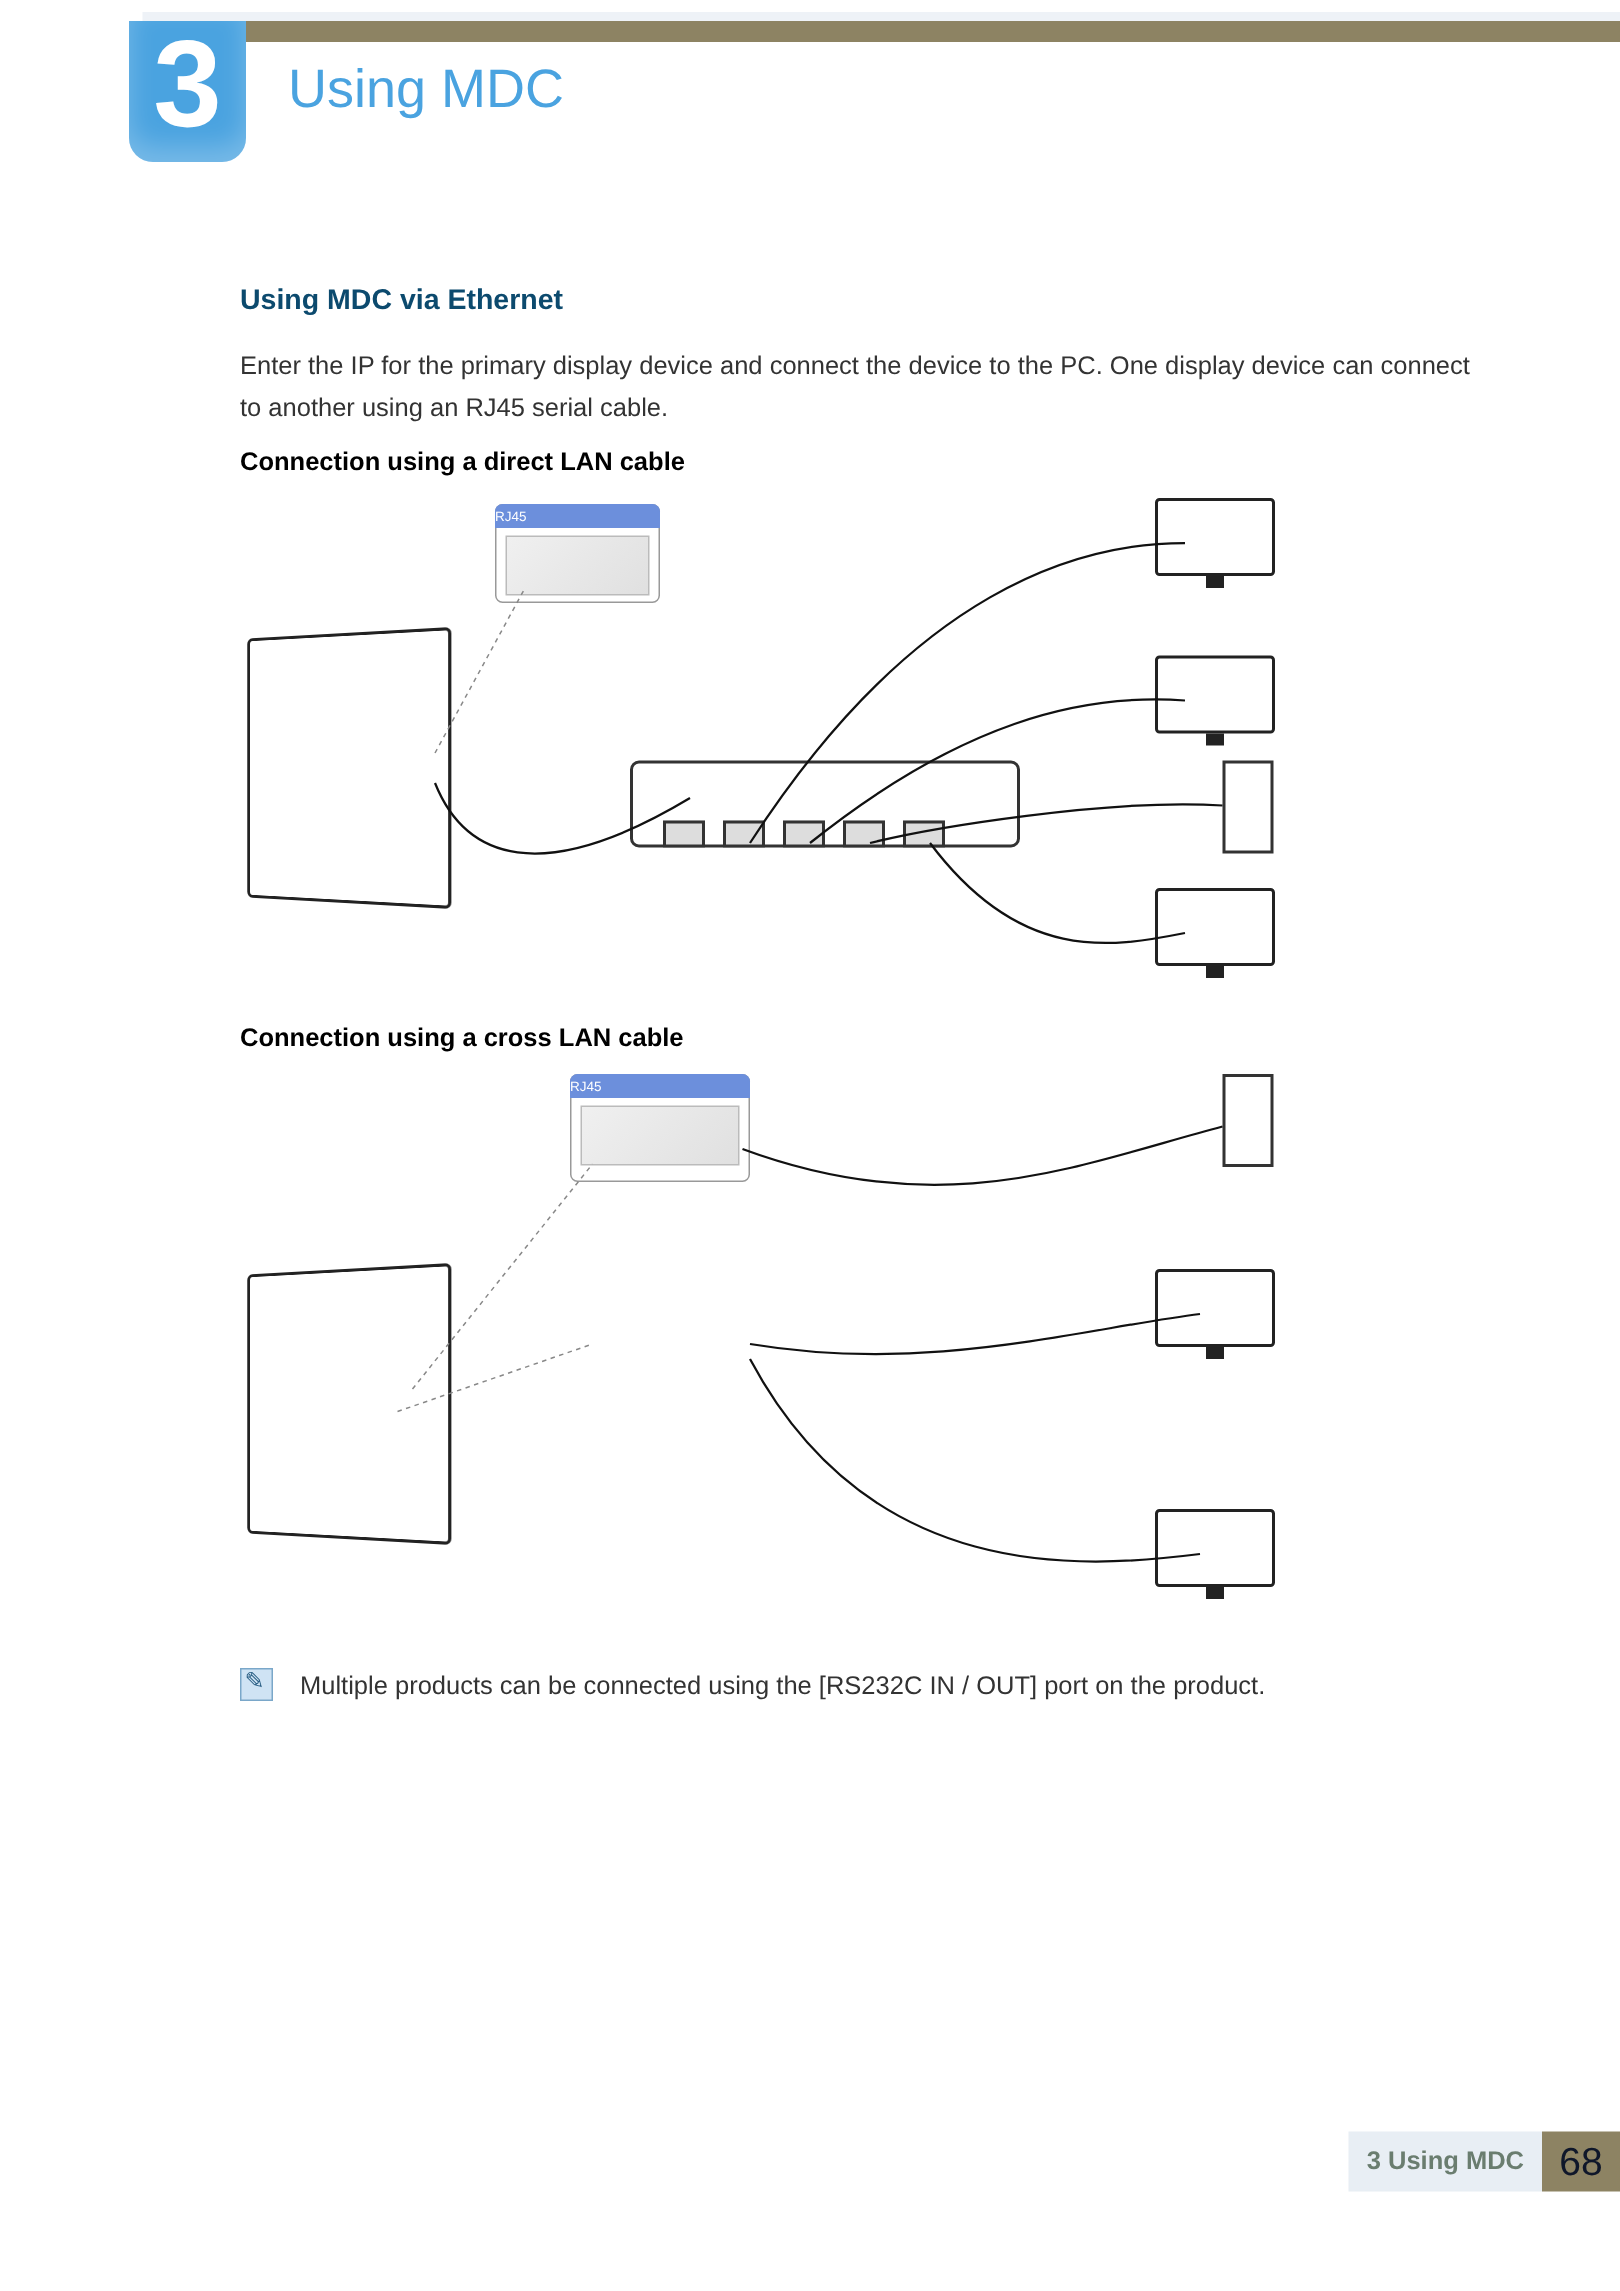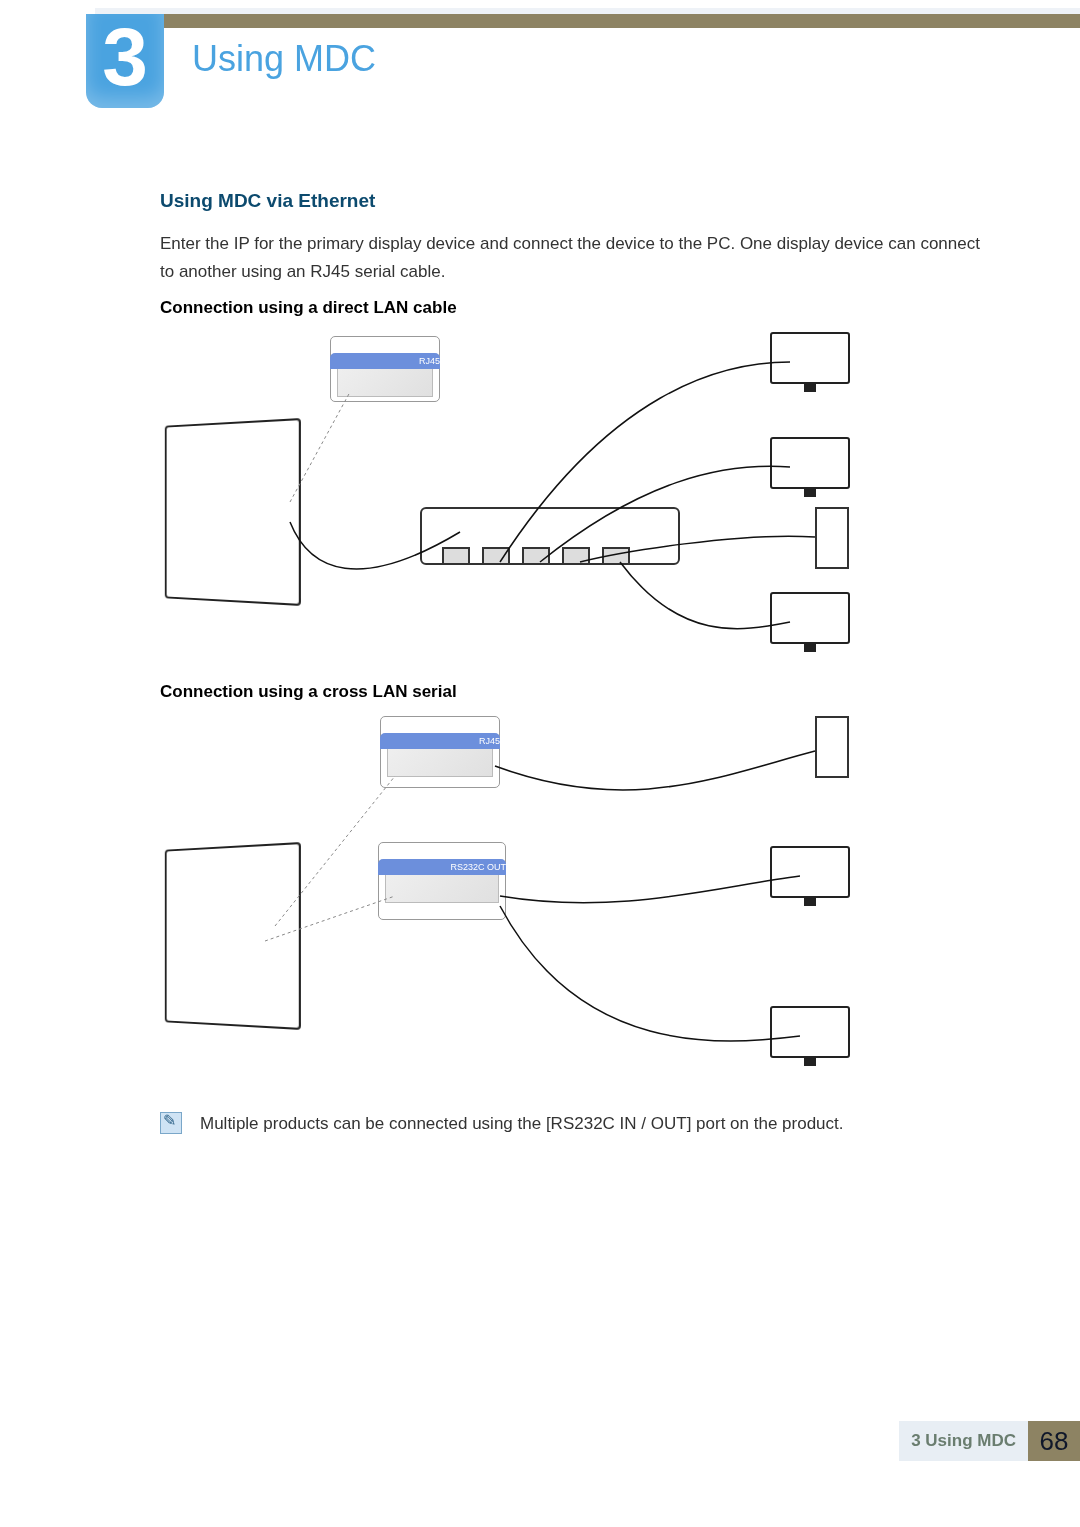--- a/index.html
+++ b/index.html
@@ -20,21 +20,21 @@
 
   .h2 { color: #0c4a6e; font-size: 19px; font-weight: 700; margin-bottom: 18px; }
   .para { font-size: 17px; color: #333; line-height: 1.65; }
   .h3 { color: #000000; font-size: 17px; font-weight: 700; margin-top: 12px; margin-bottom: 14px; }
 
   .diagram { width: 690px; height: 320px; margin: 10px 0 30px 0; position: relative; }
   .diagram2 { height: 380px; }
 
   
   .callout { position: absolute; border: 1px solid #999; border-radius: 5px; background: #fff; padding: 6px; }
-  .callout .lbl { position: absolute; left: -1px; right: -1px; top: -1px; height: 16px; background: #6c8fdc; color: #fff; font-size: 9px; text-align: right; line-height: 16px; border-top-left-radius: 5px; border-top-right-radius: 5px; margin-top: 17px; }
+  .callout .lbl { position: absolute; left: -1px; right: -1px; top: -1px; height: 16px; background: #6c8fdc; color: #fff; font-size: 9px; text-align: left; line-height: 16px; border-top-left-radius: 5px; border-top-right-radius: 5px; }
   .callout .inner { margin-top: 14px; height: 40px; background: linear-gradient(135deg,#f0f0f0,#e0e0e0); border: 1px solid #bbb; }
 
   .monitor { position: absolute; width: 80px; height: 52px; }
   .monitor::before { content: ""; position: absolute; inset: 0; border: 2px solid #222; border-radius: 3px; background: #fff; }
   .monitor::after { content: ""; position: absolute; left: 34px; bottom: -8px; width: 12px; height: 8px; background: #222; }
 
   .bigmon { position: absolute; width: 140px; height: 180px; }
   .bigmon::before { content: ""; position: absolute; inset: 0; border: 2px solid #222; border-radius: 4px; background: #fff; transform: perspective(400px) rotateY(-14deg); }
 
   .hub { position: absolute; width: 260px; height: 58px; border: 2px solid #333; border-radius: 6px; background: #fff; }
@@ -96,29 +96,25 @@
       <svg class="cables" viewBox="0 0 690 320">
         <path d="M130 170 L190 60" stroke="#888" stroke-dasharray="3 3" fill="none"></path>
         <path d="M300 200 C 200 260, 150 240, 130 190" stroke="#111" fill="none" stroke-width="1.5"></path>
         <path d="M340 230 C 450 60, 560 30, 630 30" stroke="#111" fill="none" stroke-width="1.5"></path>
         <path d="M380 230 C 480 150, 560 130, 630 135" stroke="#111" fill="none" stroke-width="1.5"></path>
         <path d="M420 230 C 460 220, 580 200, 655 205" stroke="#111" fill="none" stroke-width="1.5"></path>
         <path d="M460 230 C 520 310, 580 300, 630 290" stroke="#111" fill="none" stroke-width="1.5"></path>
       </svg>
     </div>
 
-    <div class="h3">Connection using a cross LAN serial</div>
+    <div class="h3">Connection using a cross LAN cable</div>
     <div class="diagram diagram2">
       <div class="bigmon" style="left:0; top:130px;"></div>
       <div class="callout" style="left:220px; top:0; width:120px; height:72px;">
         <div class="lbl">RJ45</div>
-        <div class="inner"></div>
-      </div>
-      <div class="callout" style="left:218px; top:126px; width:128px; height:78px;">
-        <div class="lbl">RS232C OUT</div>
         <div class="inner"></div>
       </div>
       <div class="pc" style="left:655px; top:0;"></div>
       <div class="monitor" style="left:610px; top:130px;"></div>
       <div class="monitor" style="left:610px; top:290px;"></div>
       <svg class="cables" viewBox="0 0 690 380">
         <path d="M115 210 L235 60" stroke="#888" stroke-dasharray="3 3" fill="none"></path>
         <path d="M105 225 L235 180" stroke="#888" stroke-dasharray="3 3" fill="none"></path>
         <path d="M335 50 C 470 100, 560 60, 655 35" stroke="#111" fill="none" stroke-width="1.5"></path>
         <path d="M340 180 C 460 200, 560 170, 640 160" stroke="#111" fill="none" stroke-width="1.5"></path>

